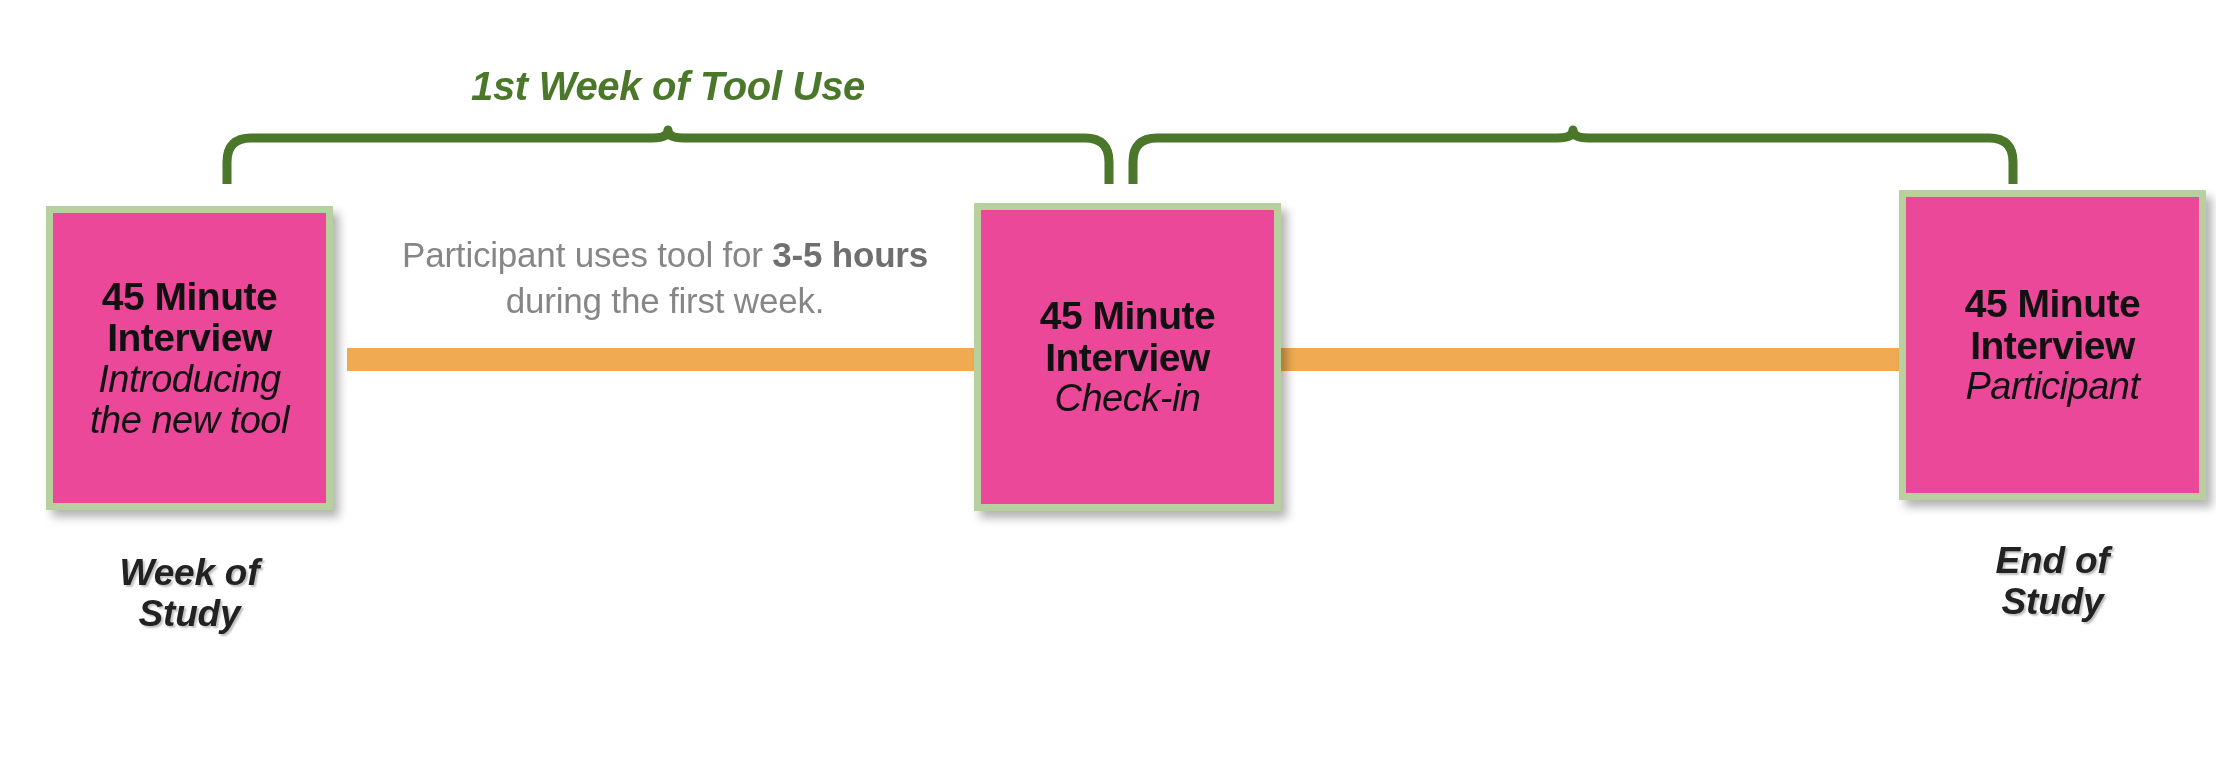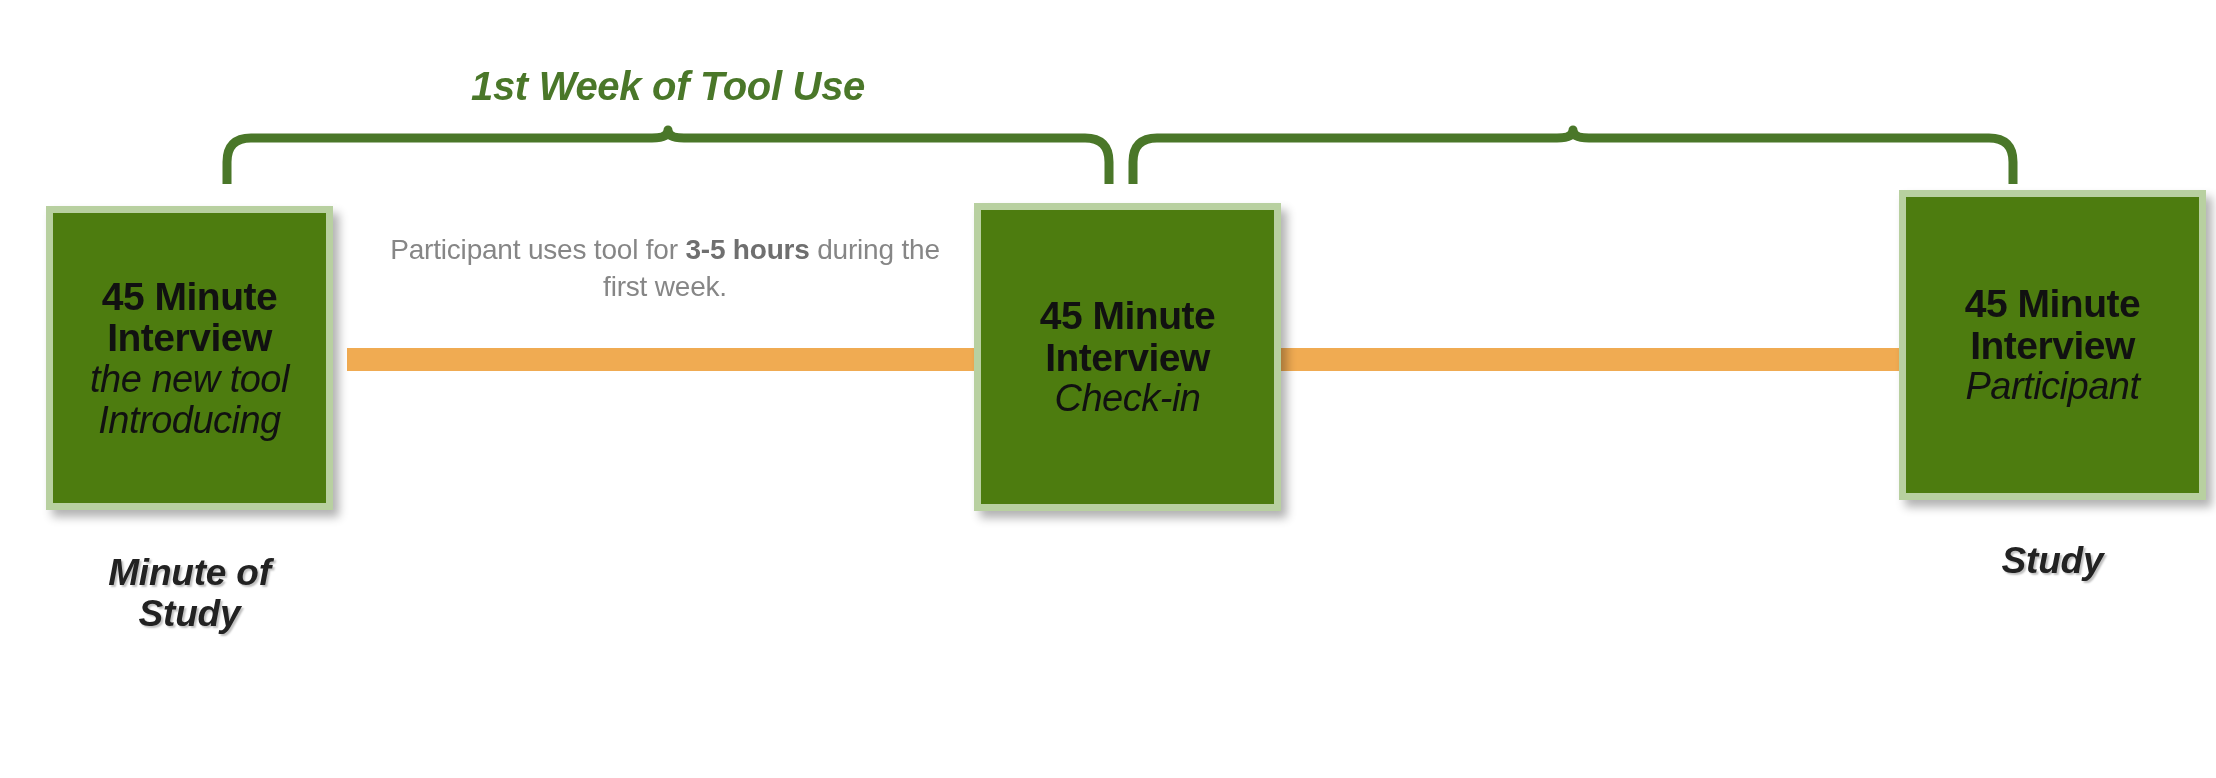--- a/index.html
+++ b/index.html
@@ -52,21 +52,21 @@
     white-space: nowrap;
     text-align: center;
     letter-spacing: -0.3px;
   }
   #phase-label-1 { left: 200px;  width: 898px; }
   #phase-label-2 { left: 1106px; width: 896px; }
 
   
   .node-box {
     position: absolute;
-    background: #4d7c0f;
+    background: #ec4899;
     border: 7px solid #b8d0a0;
     box-shadow: 6px 7px 9px rgba(0,0,0,0.30);
     box-sizing: border-box;
     display: flex;
     flex-direction: column;
     align-items: center;
     justify-content: center;
     z-index: 3;
     text-align: center;
     padding: 0 10px;
@@ -86,21 +86,21 @@
     font-size: 38px;
     font-style: italic;
     color: #111111;
     line-height: 1.07;
     letter-spacing: -0.5px;
   }
 
   
   .seg-desc {
     position: absolute;
-    font-size: 28px;
+    font-size: 35px;
     color: #868686;
     line-height: 1.32;
     text-align: center;
     z-index: 4;
     letter-spacing: -0.2px;
   }
   .seg-desc b { color: #6f6f6f; font-weight: bold; }
   #seg-desc-1 { left: 366px;  top: 232px; width: 560px; }
   #seg-desc-2 { left: 1275px; top: 232px; width: 596px; }
 
@@ -138,41 +138,42 @@
     <svg viewBox="0 0 896 58" preserveAspectRatio="none" aria-hidden="true">
       <path d="M 8,56 L 8,34 Q 8,10 32,10 L 432,10 Q 448,10 448,2 Q 448,10 464,10 L 864,10 Q 888,10 888,34 L 888,56" fill="none" stroke="#4a7729" stroke-width="9" stroke-linecap="butt" stroke-linejoin="round"></path>
     </svg>
   </div>
 
   <div class="phase-label" id="phase-label-1">1st Week of Tool Use</div>
 
   <div class="node-box" id="node-1">
     <div class="node-title">45 Minute</div>
     <div class="node-title">Interview</div>
+    <div class="node-sub">Introducing</div>
     <div class="node-sub">the new tool</div>
-    <div class="node-sub">Introducing</div>
   </div>
 
   <div class="node-box" id="node-2">
     <div class="node-title">45 Minute</div>
     <div class="node-title">Interview</div>
     <div class="node-sub">Check-in</div>
   </div>
 
   <div class="node-box" id="node-3">
     <div class="node-title">45 Minute</div>
     <div class="node-title">Interview</div>
     <div class="node-sub">Participant</div>
   </div>
 
   <div class="seg-desc" id="seg-desc-1">
     <span>Participant uses tool for </span><b>3-5 hours</b><span> during the first week.</span>
   </div>
 
   <div class="endpoint-caption" id="caption-start">
-    <div>Minute of</div>
+    <div>Week of</div>
     <div>Study</div>
   </div>
   <div class="endpoint-caption" id="caption-end">
+    <div>End of</div>
     <div>Study</div>
   </div>
 
 </div>
 
 </body></html>

